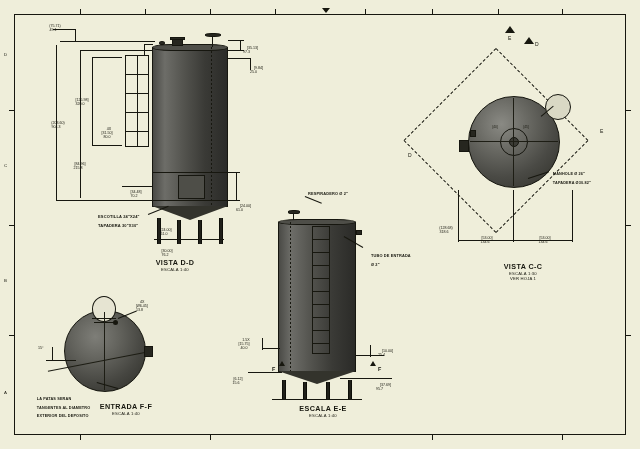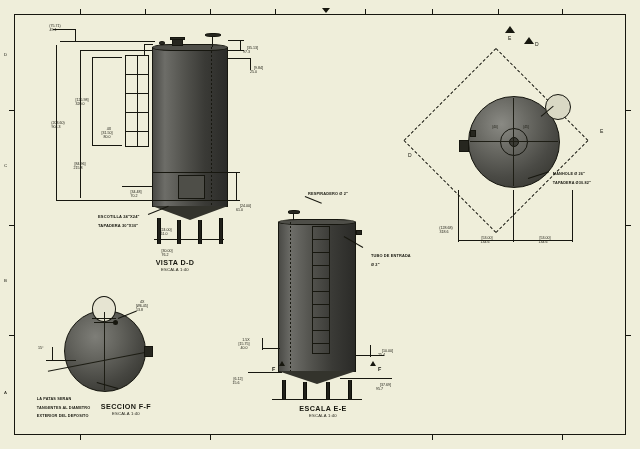--- a/index.html
+++ b/index.html
@@ -248,20 +248,25 @@
   <div class="txt dim" style="left:470px;top:232px;width:30px;">
     <span>[53.00]</span><b>134.6</b>
   </div>
   <div class="txt dim" style="left:528px;top:232px;width:30px;">
     <span>[53.00]</span><b>134.6</b>
   </div>
   <div class="txt dim" style="left:428px;top:222px;width:32px;">
     <span>(128.68)</span><b>318.6</b>
   </div>
 
+  <div class="viewtitle" style="left:488px;top:262px;width:70px;">
+    <span class="vt-main">VISTA C-C</span>
+    <span class="vt-sub">ESCALA 1:30</span>
+    <span class="vt-sub">VER HOJA 1</span>
+  </div>
 
   <div class="dark" style="left:288px;top:210px;width:12px;height:4px;border-radius:40%;"></div>
   <div class="ln v" style="left:293px;top:213px;height:10px;width:1.4px;"></div>
   <div class="ln h" style="left:305px;top:196px;width:18px;transform:rotate(22deg);transform-origin:left center;"></div>
   <div class="txt note" style="left:303px;top:188px;font-size:3.9px;text-align:left;">
     <span>RESPIRADERO Ø 2"</span>
   </div>
 
   <div class="tank-body" style="left:278px;top:222px;width:78px;height:150px;"></div>
   <div class="mid" style="left:278px;top:219px;width:78px;height:6px;border-radius:50%/100%;"></div>
@@ -349,17 +354,17 @@
   <div class="dark" style="left:144px;top:346px;width:9px;height:11px;"></div>
 
   <div class="ln h" style="left:96px;top:388px;width:22px;transform:rotate(16deg);transform-origin:right center;"></div>
   <div class="txt note" style="left:32px;top:393px;font-size:3.8px;text-align:left;">
     <span>LA PATAS SERAN</span><br>
     <span>TANGENTES AL DIAMETRO</span><br>
     <span>EXTERIOR DEL DEPOSITO</span>
   </div>
 
   <div class="viewtitle" style="left:88px;top:402px;width:76px;">
-    <span class="vt-main">SECCION F-F</span>
+    <span class="vt-main">ENTRADA F-F</span>
     <span class="vt-sub">ESCALA 1:40</span>
   </div>
 
 </div>
 
 </body></html>

